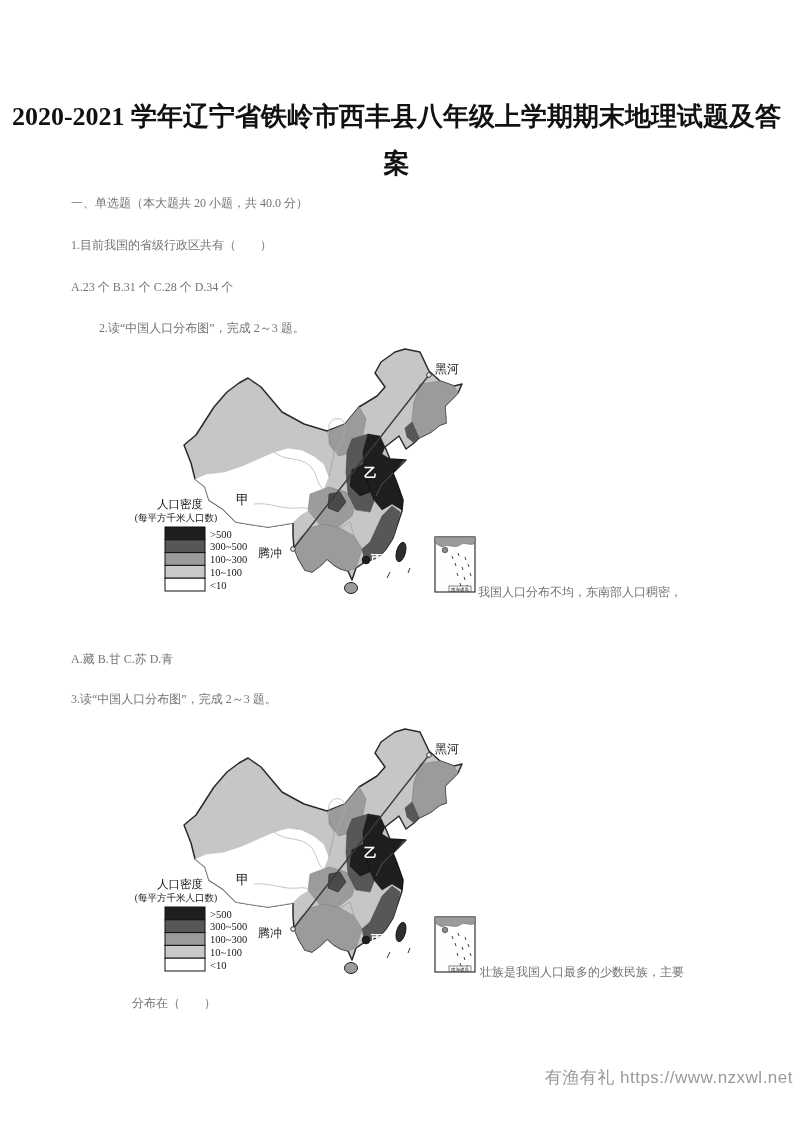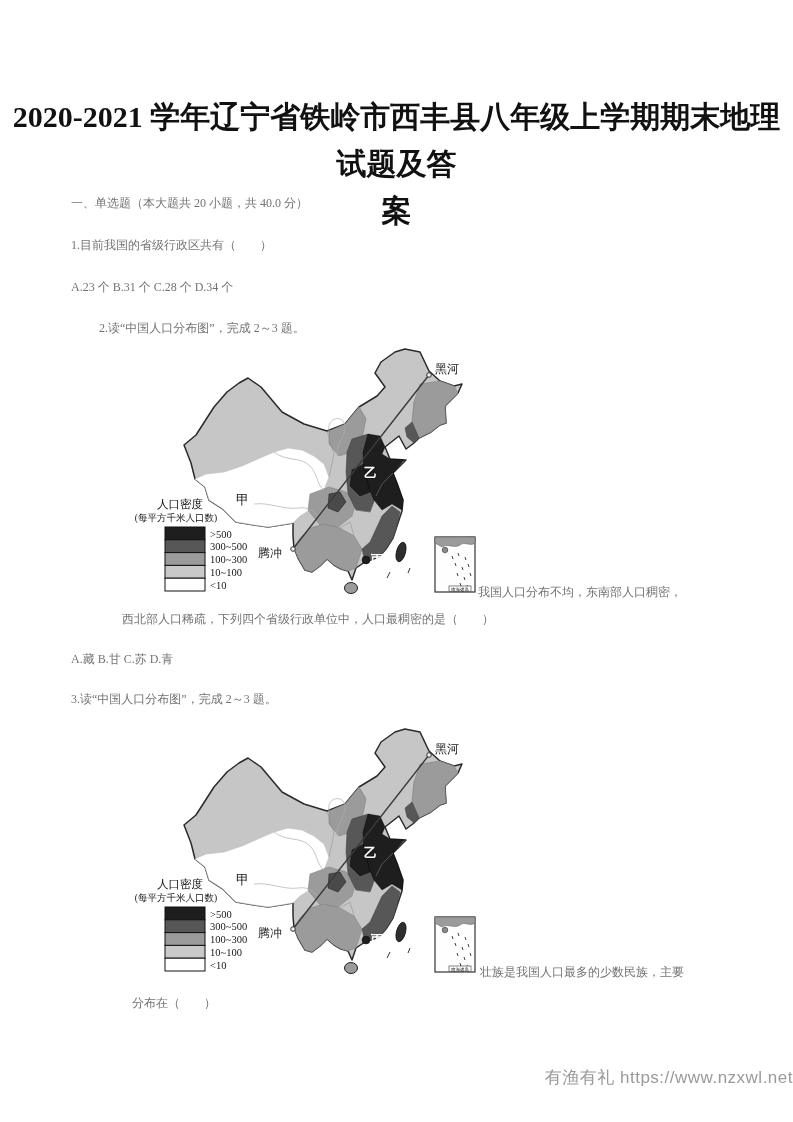--- a/index.html
+++ b/index.html
@@ -1,19 +1,19 @@
 <!DOCTYPE html>
 <html><head>
 <meta charset="utf-8">
 <style>
   html,body{margin:0;padding:0;background:#ffffff;}
   .page{position:relative;width:793px;height:1122px;background:#ffffff;overflow:hidden;
         font-family:"Liberation Serif","DejaVu Serif",serif;color:#1d1d1d;}
   .title{position:absolute;top:93px;left:0;width:100%;text-align:center;
-         font-size:30px;font-weight:bold;line-height:47px;color:#111;}
+         font-size:26px;font-weight:bold;line-height:47px;color:#111;}
   .t{position:absolute;font-size:12px;line-height:19px;white-space:nowrap;color:#737373;}
   .map-figure{position:absolute;width:396px;height:262px;}
   .map-figure svg text{font-family:"Liberation Serif","DejaVu Serif",serif;}
   .footer{position:absolute;top:1066px;left:0;width:100%;text-align:right;
           font-family:"Liberation Sans","DejaVu Sans",sans-serif;
           font-size:17px;color:#9a9a9a;letter-spacing:.5px;}
 </style>
 </head>
 <body>
 
@@ -110,21 +110,20 @@
             <line x1="336" y1="239" x2="337" y2="242"></line>
         <line x1="343" y1="241" x2="344" y2="243"></line>
       </g>
       <rect x="325" y="242" width="22" height="5.5" fill="#ffffff" stroke="#333333" stroke-width="0.6"></rect>
       <text x="336" y="246.6" text-anchor="middle" font-size="4.5" fill="#111111">南海诸岛</text>
     </g>
   </svg>
 </div>
 
   <div class="t" style="left:478px;top:583px;">我国人口分布不均，东南部人口稠密，</div>
-  <div class="t" style="left:122px;top:610px;">西北部人口稀疏，下列四个省级行政单位中，人口最稠密的是（　　）</div>
   <div class="t" style="left:71px;top:650px;">A.藏 B.甘 C.苏 D.青</div>
 
   <div class="t" style="left:71px;top:690px;">3.读“中国人口分布图”，完成 2～3 题。</div>
 
   <div class="map-figure" style="left:124px;top:724px;">
   <svg viewBox="0 0 396 262" width="396" height="262">
     <path fill="#c6c6c6" stroke="#2a2a2a" stroke-width="1.5" stroke-linejoin="round" d="M60,101 L72,91 L90,63 L103,48 L115,39 L124,34 L137,43 L158,68 L180,80 L203,87 L221,80 L235,63 L253,52 L261,43 L251,29 L257,18 L271,8 L281,5 L296,8 L305,27 L316,37 L330,42 L338,40 L334,49 L321,62 L322,79 L316,81 L307,88 L295,94 L290,99 L282,105 L275,92 L261,103 L266,115 L282,116 L269,129 L273,139 L279,156 L278,167 L273,182 L269,194 L262,205 L255,213 L241,218 L232,224 L228,236 L224,227 L217,225 L210,221 L203,215 L196,222 L188,228 L181,226 L174,214 L170,204 L169,192 L169,179 L157,181 L144,183 L130,181 L112,178 L99,165 L85,156 L81,143 L71,135 L67,119 Z"></path>
     <path fill="#ffffff" stroke="#bdbdbd" stroke-width="0.6" d="M71,135 L81,143 L85,156 L99,165 L112,178 L130,181 L144,183 L157,181 L169,179 L176,172 L186,166 L194,157 L200,146 L205,133 L200,120 L190,112 L178,106 L164,104 L150,108 L136,114 L118,122 L100,128 L82,130 Z"></path>
     <g fill="#9b9b9b" stroke="#7c7c7c" stroke-width="0.5">
       <path d="M296,40 L316,37 L330,42 L334,49 L321,62 L322,79 L316,81 L307,88 L295,94 L288,78 L290,58 Z"></path>

